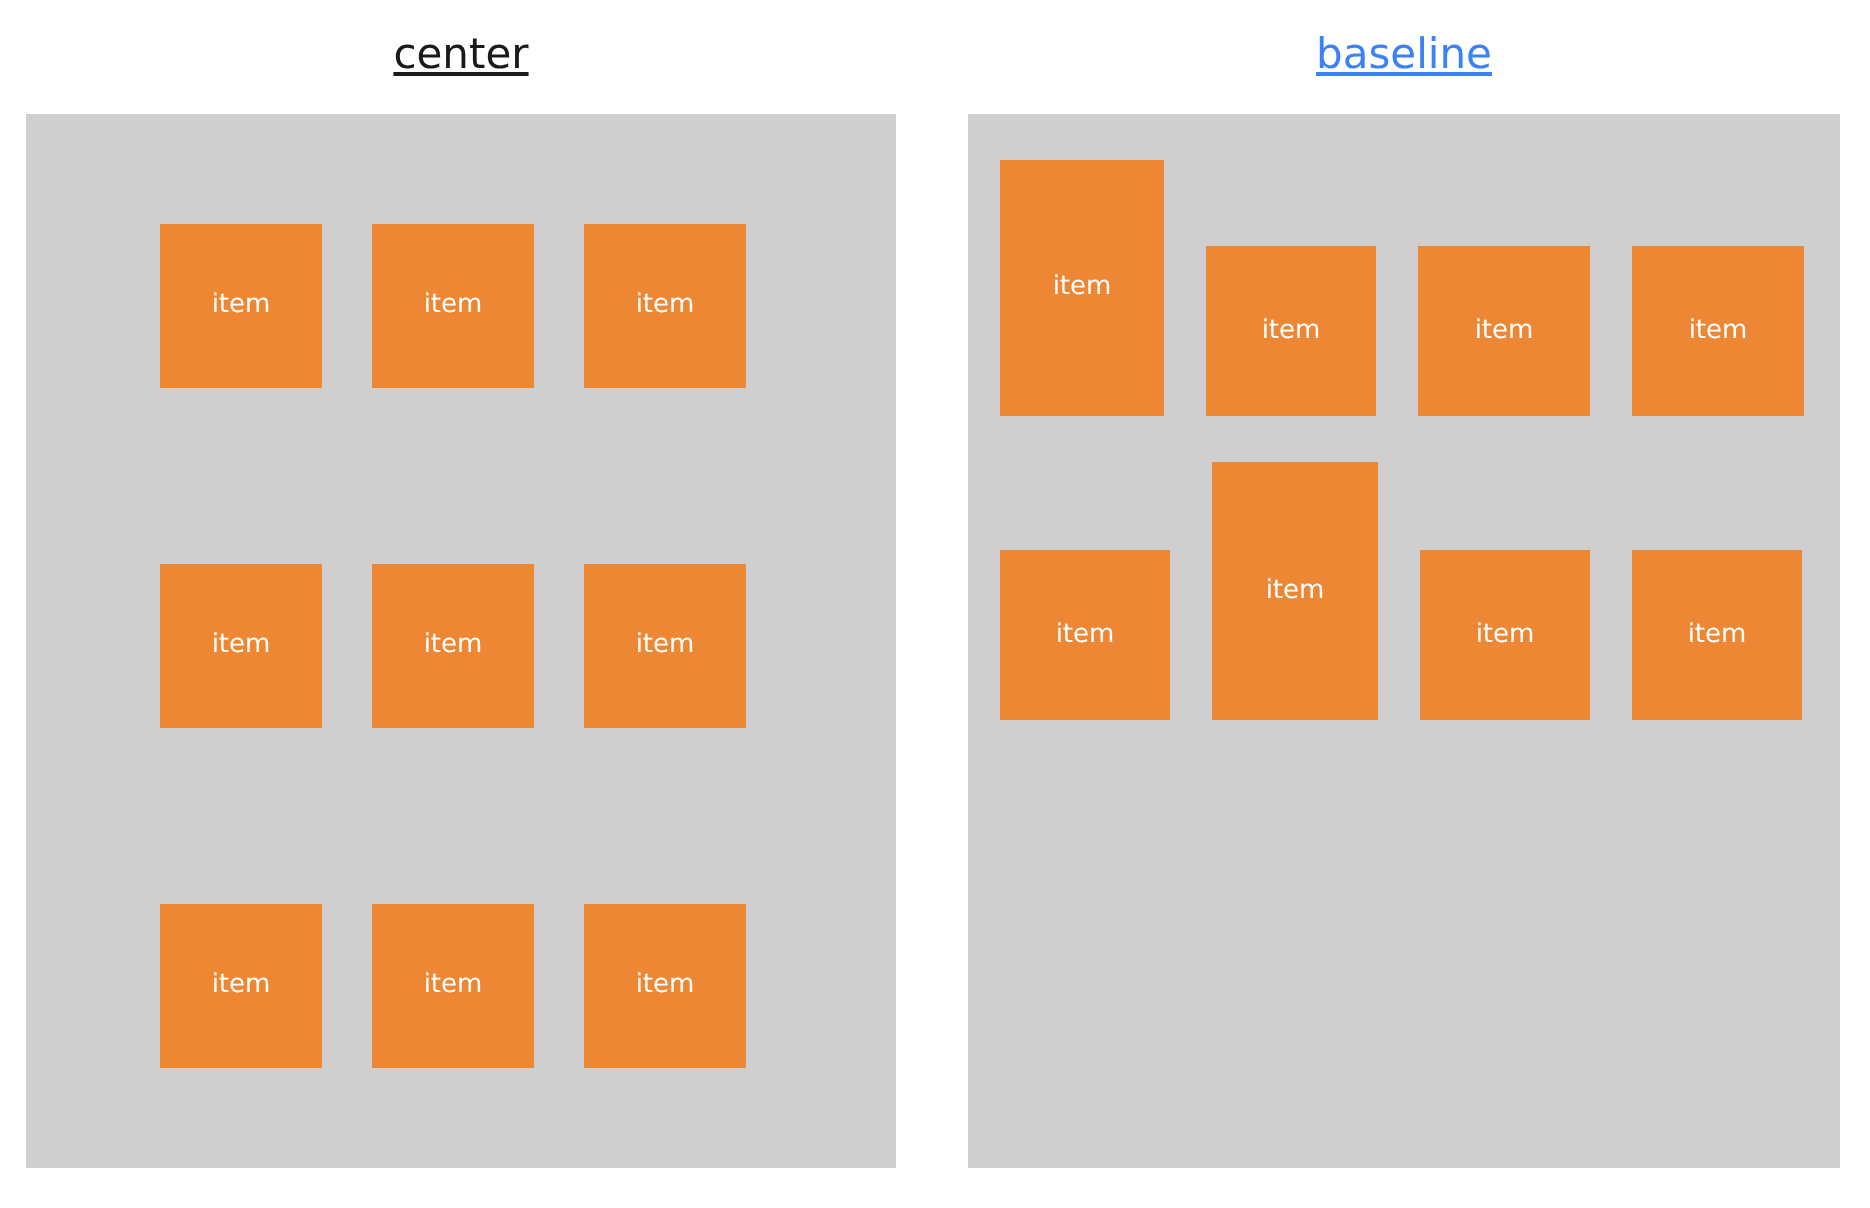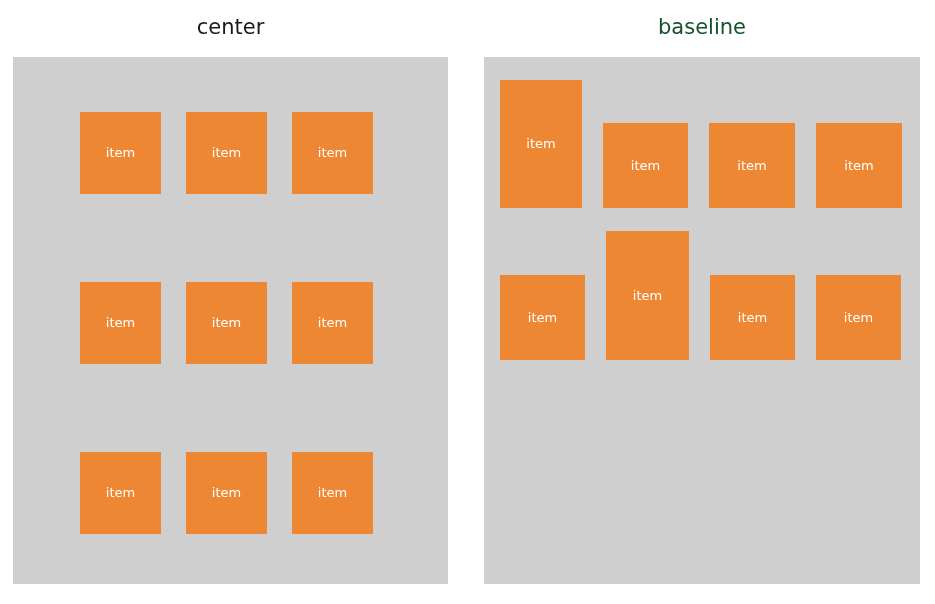--- a/index.html
+++ b/index.html
@@ -28,20 +28,21 @@
     top: 14px;
     left: 0;
     width: 100%;
     text-align: center;
     font-size: 21px;
     line-height: 26px;
     color: #1a1a1a;
     font-family: "DejaVu Sans", "Liberation Sans", sans-serif;
     font-weight: 400;
     white-space: nowrap;
+    text-decoration: underline;
   }
 
   .panel {
     position: absolute;
     top: 57px;
     left: 0;
     width: 100%;
     height: 527px;
     background: #cfcfcf;
     box-sizing: border-box;
@@ -169,21 +170,21 @@
       <div class="item" style="width: 81px; height: 82px; background: rgb(237, 135, 51); color: rgb(255, 255, 255);">
         <span class="label">item</span>
       </div>
     </div>
 
   </div>
 </div>
 
 <div class="panel-wrap right">
 
-  <div class="panel-title" style="color: #14532d;">baseline</div>
+  <div class="panel-title" style="color: #3b82f6;">baseline</div>
 
   <div class="panel baseline" style="background: rgb(207, 207, 207);">
 
     <div class="row baseline-row" style="align-items: baseline;">
       <div class="item" style="width: 82px; height: 128px; background: rgb(237, 135, 51); color: rgb(255, 255, 255);">
         <span class="label" style="top: 56px;">item</span>
       </div>
       <div class="item" style="width: 85px; height: 85px; background: rgb(237, 135, 51); color: rgb(255, 255, 255);">
         <span class="label" style="top: 35px;">item</span>
       </div>

